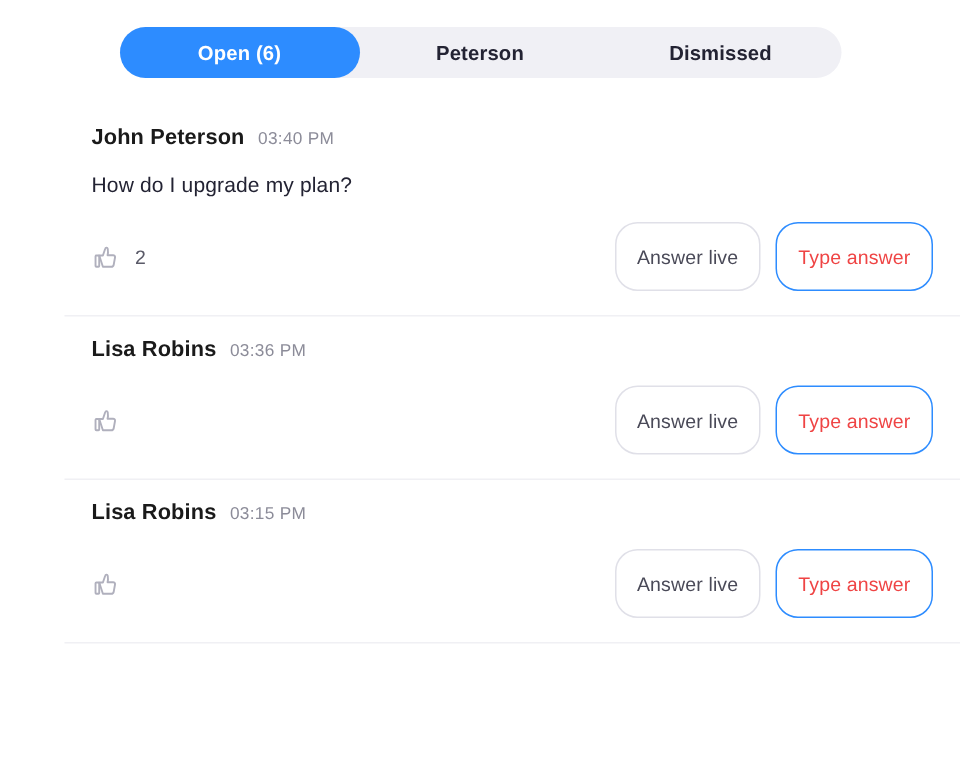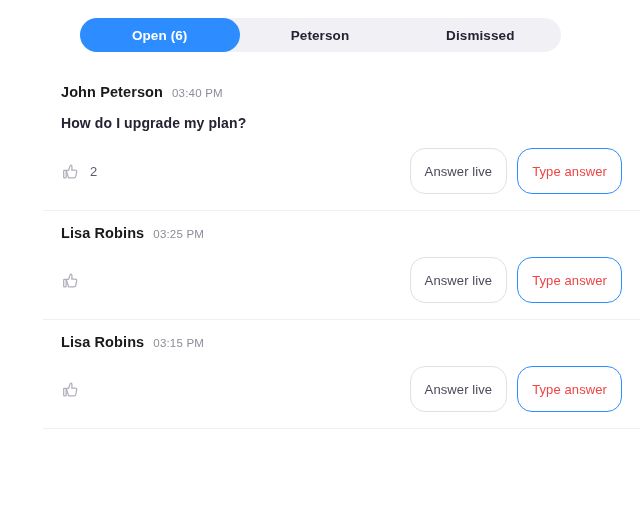--- a/index.html
+++ b/index.html
@@ -77,21 +77,20 @@
     color: #8c8c99;
     margin-left: 9px;
     letter-spacing: .2px;
   }
   .qa-body {
     font-size: 14px;
     color: #232333;
     padding-top: 14px;
     line-height: 1.3;
     letter-spacing: .1px;
-    font-weight: bold;
   }
   .qa-foot {
     display: flex;
     align-items: center;
     padding-top: 16px;
     padding-bottom: 16px;
     min-height: 30px;
     box-sizing: content-box;
   }
   .vote {
@@ -173,21 +172,21 @@
       </div>
       <div class="spacer"></div>
       <div class="btn btn-secondary">Answer live</div>
       <div class="btn btn-primary">Type answer</div>
     </div>
   </div>
 
   <div class="qa-item">
     <div class="qa-head">
       <span class="qa-author">Lisa Robins</span>
-      <span class="qa-time">03:25 PM</span>
+      <span class="qa-time">03:36 PM</span>
     </div>
     <div class="qa-foot">
       <div class="vote">
         <svg class="thumb-icon" viewBox="0 0 24 24" fill="none" stroke="currentColor" stroke-width="1.6" stroke-linecap="round" stroke-linejoin="round">
           <path d="M6.5 10.5 L9.6 10.5 L11.6 4.6 C11.9 3.6 13.4 3.6 13.7 5.0 L13.9 8.2 L13.5 10.3 L18.2 10.3 C19.3 10.3 20.0 11.2 19.8 12.2 L18.7 18.3 C18.5 19.3 17.7 20.0 16.7 20.0 L9.6 20.0 Z"></path>
           <rect x="3.4" y="10.5" width="3.1" height="9.5" rx="0.7"></rect>
         </svg>
         <span class="vote-count"></span>
       </div>
       <div class="spacer"></div>

